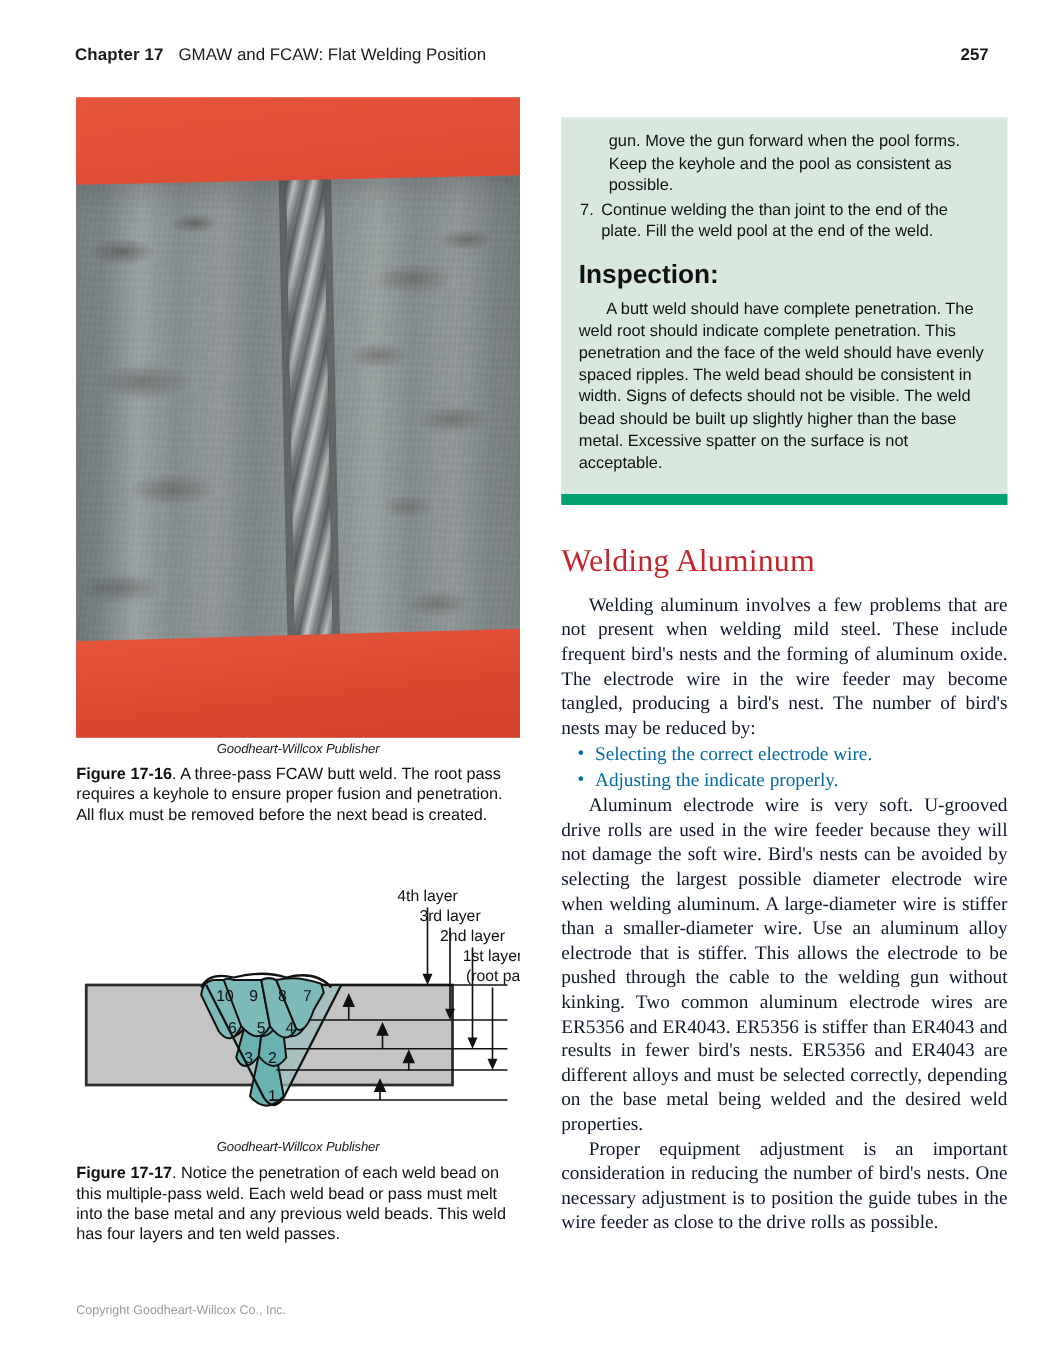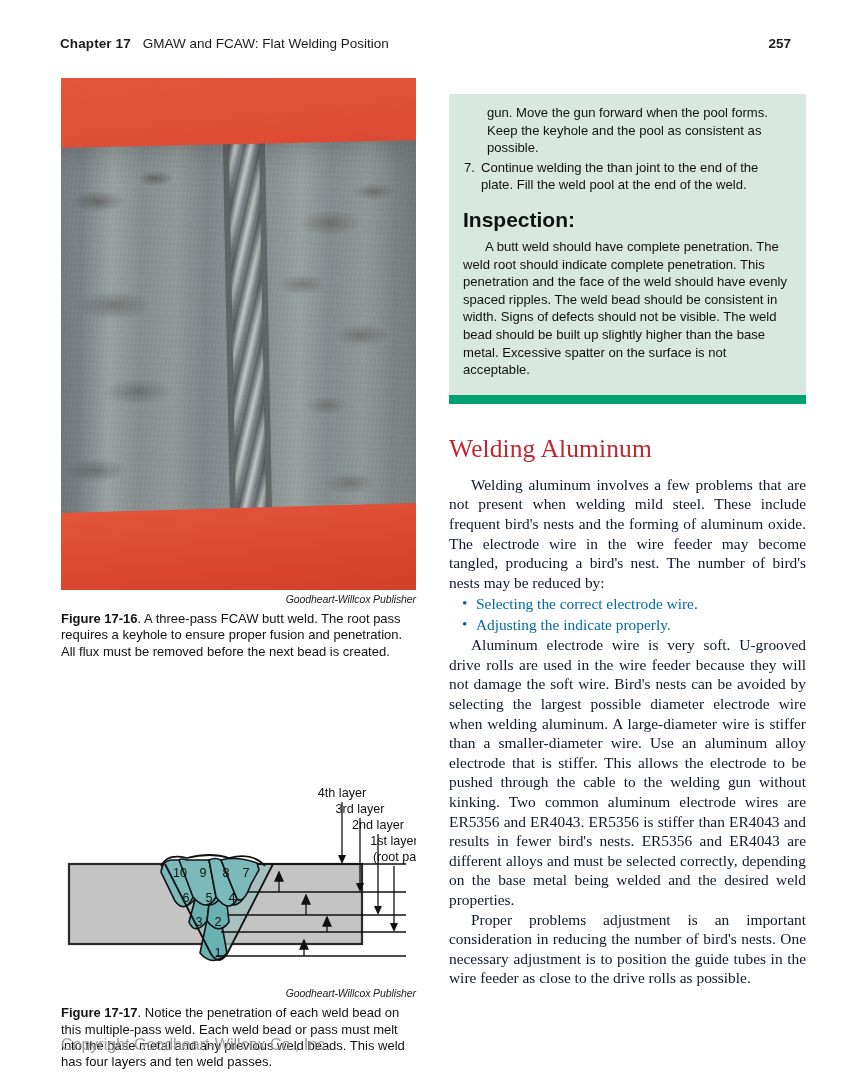--- a/index.html
+++ b/index.html
@@ -164,37 +164,37 @@
     transform: rotate(-1.2deg);
     background: linear-gradient(175deg, #e5573e 0%, #dd4a33 100%);
   }
 
   
   .credit {
     font-family: "Liberation Sans", sans-serif;
     font-style: italic;
     font-size: 10.5px;
     color: #1a1a1a;
-    text-align: right;
+    text-align: center;
     margin-top: 3px;
     letter-spacing: -.1px;
   }
   .caption {
     font-family: "Liberation Sans", sans-serif;
     font-size: 13px;
     line-height: 16.4px;
     color: #111;
     margin-top: 6px;
     text-align: left;
   }
   .caption b { font-weight: bold; }
 
   
   .diagram-wrap {
-    margin-top: 120px;
+    margin-top: 44px;
     width: 355px;
   }
 
   
   .greenbox {
     background: #d9e8df;
     padding: 10px 14px 16px 14px;
     position: relative;
   }
   .greenbox-rule {
@@ -266,21 +266,21 @@
     left: 13px;
     top: -1px;
   }
 
   
   .footer {
     position: absolute;
     left: 61px;
     bottom: 33px;
     font-family: "Liberation Sans", sans-serif;
-    font-size: 16px;
+    font-size: 10px;
     color: #9a9a9a;
   }
 
   svg text { font-family: "Liberation Sans", sans-serif; }
 </style>
 </head>
 <body>
 
 <div class="page">
 
@@ -418,17 +418,17 @@
     <h1 class="art-h1">Welding Aluminum</h1>
 
     <p class="body-p">Welding aluminum involves a few problems that are not present when welding mild steel. These include frequent bird's nests and the forming of aluminum oxide. The electrode wire in the wire feeder may become tangled, producing a bird's nest. The number of bird's nests may be reduced by:</p>
 
     <ul class="bullets">
       <li>Selecting the correct electrode wire.</li>
       <li>Adjusting the indicate properly.</li>
     </ul>
 
     <p class="body-p">Aluminum electrode wire is very soft. U-grooved drive rolls are used in the wire feeder because they will not damage the soft wire. Bird's nests can be avoided by selecting the largest possible diameter electrode wire when welding aluminum. A large-diameter wire is stiffer than a smaller-diameter wire. Use an aluminum alloy electrode that is stiffer. This allows the electrode to be pushed through the cable to the welding gun without kinking. Two common aluminum electrode wires are ER5356 and ER4043. ER5356 is stiffer than ER4043 and results in fewer bird's nests. ER5356 and ER4043 are different alloys and must be selected correctly, depending on the base metal being welded and the desired weld properties.</p>
-    <p class="body-p">Proper problems adjustment is an important consideration in reducing the number of bird's nests. One necessary adjustment is to position the guide tubes in the wire feeder as close to the drive rolls as possible.</p>
+    <p class="body-p">Proper equipment adjustment is an important consideration in reducing the number of bird's nests. One necessary adjustment is to position the guide tubes in the wire feeder as close to the drive rolls as possible.</p>
   </div>
 
   <div class="footer">Copyright Goodheart-Willcox Co., Inc.</div>
 </div>
 
 </body></html>

